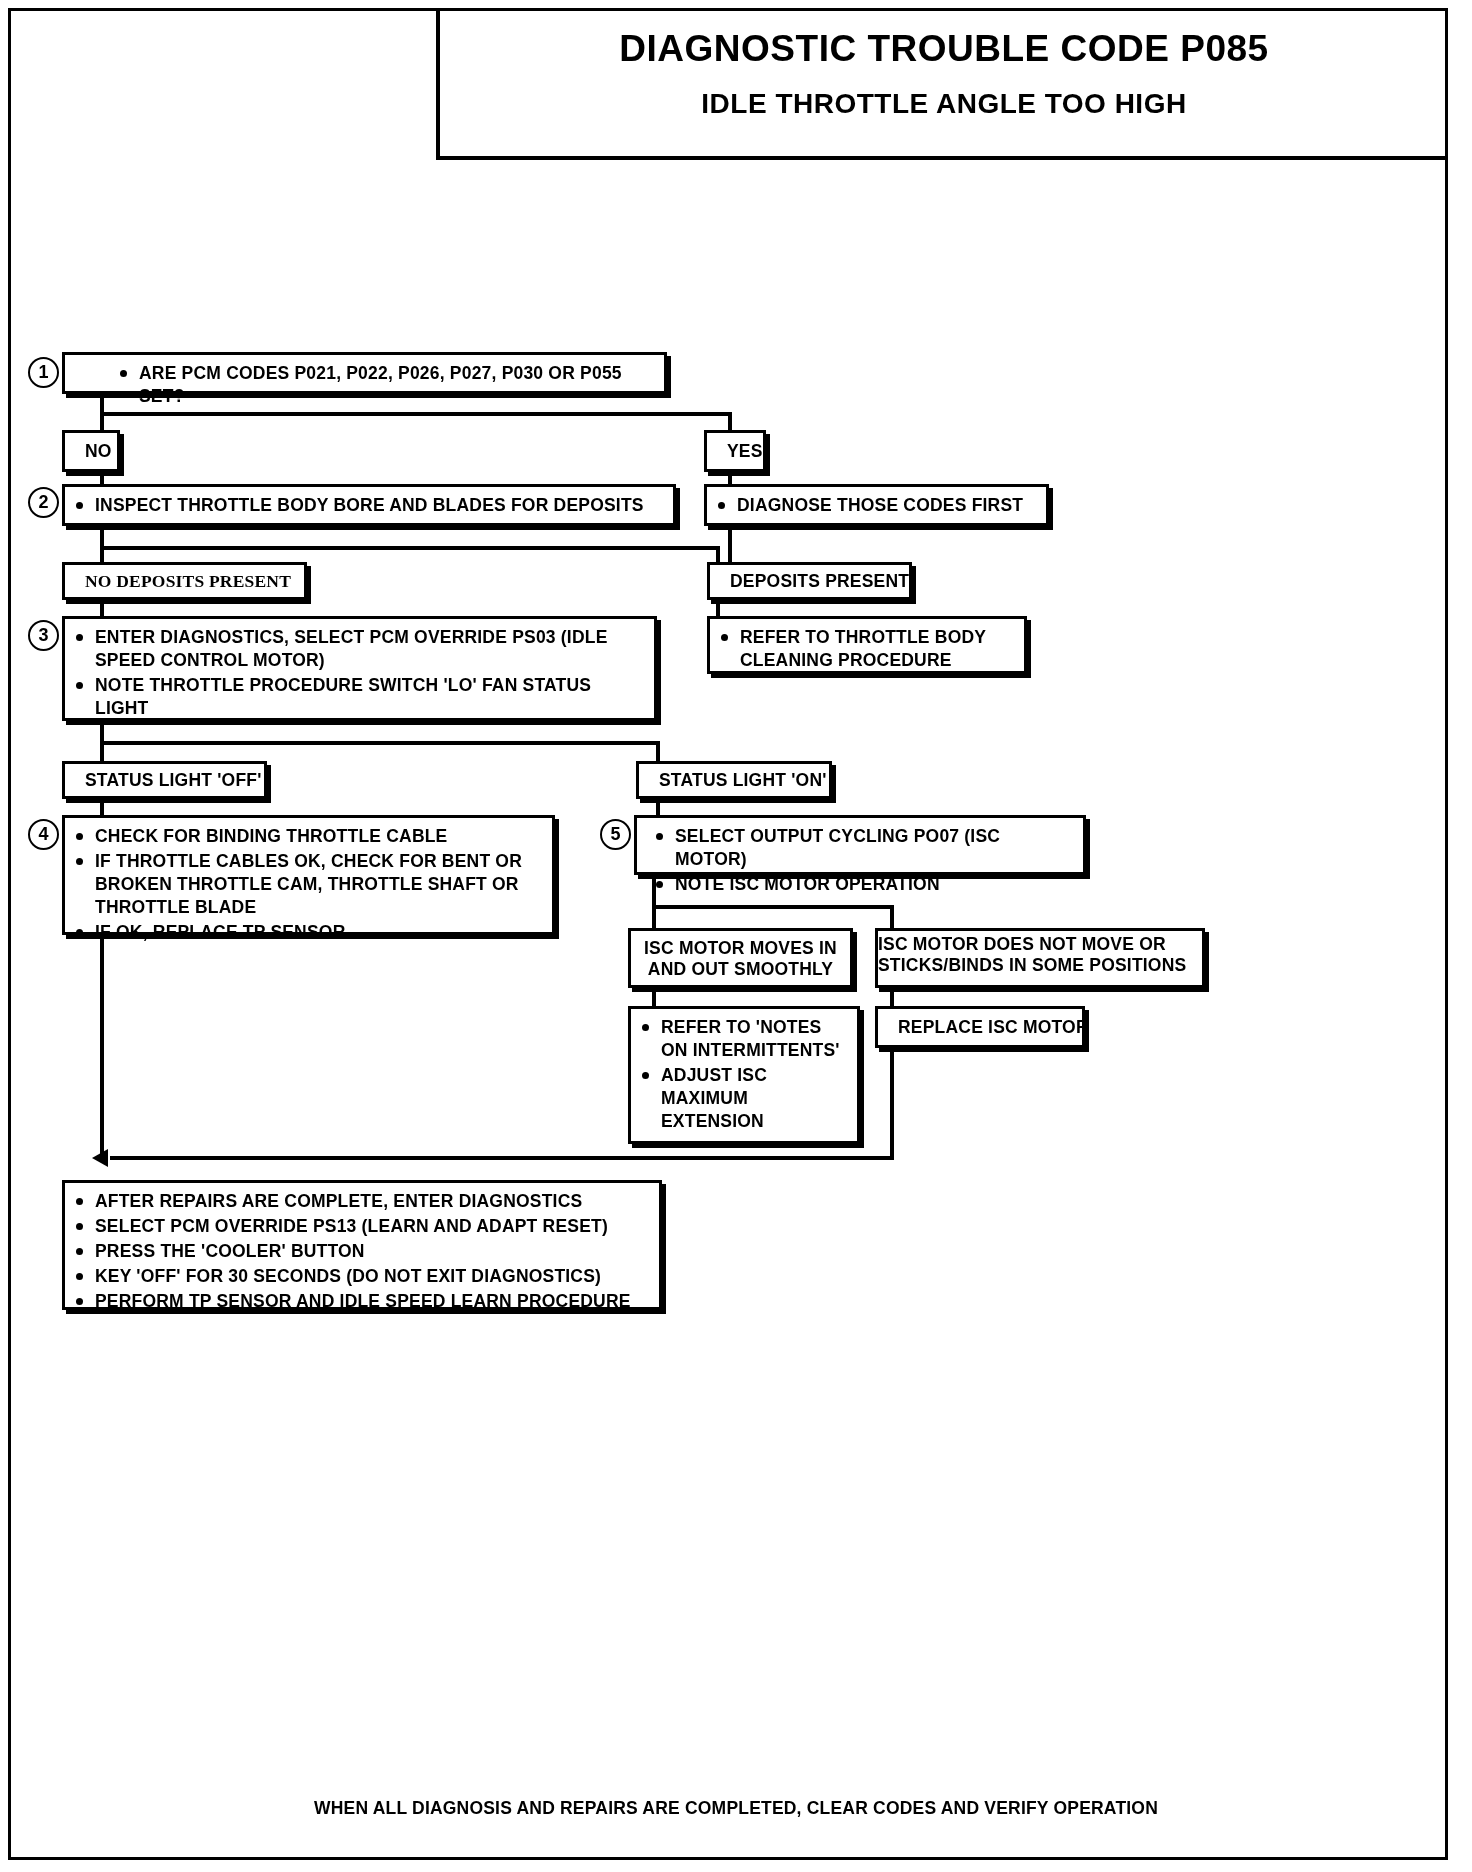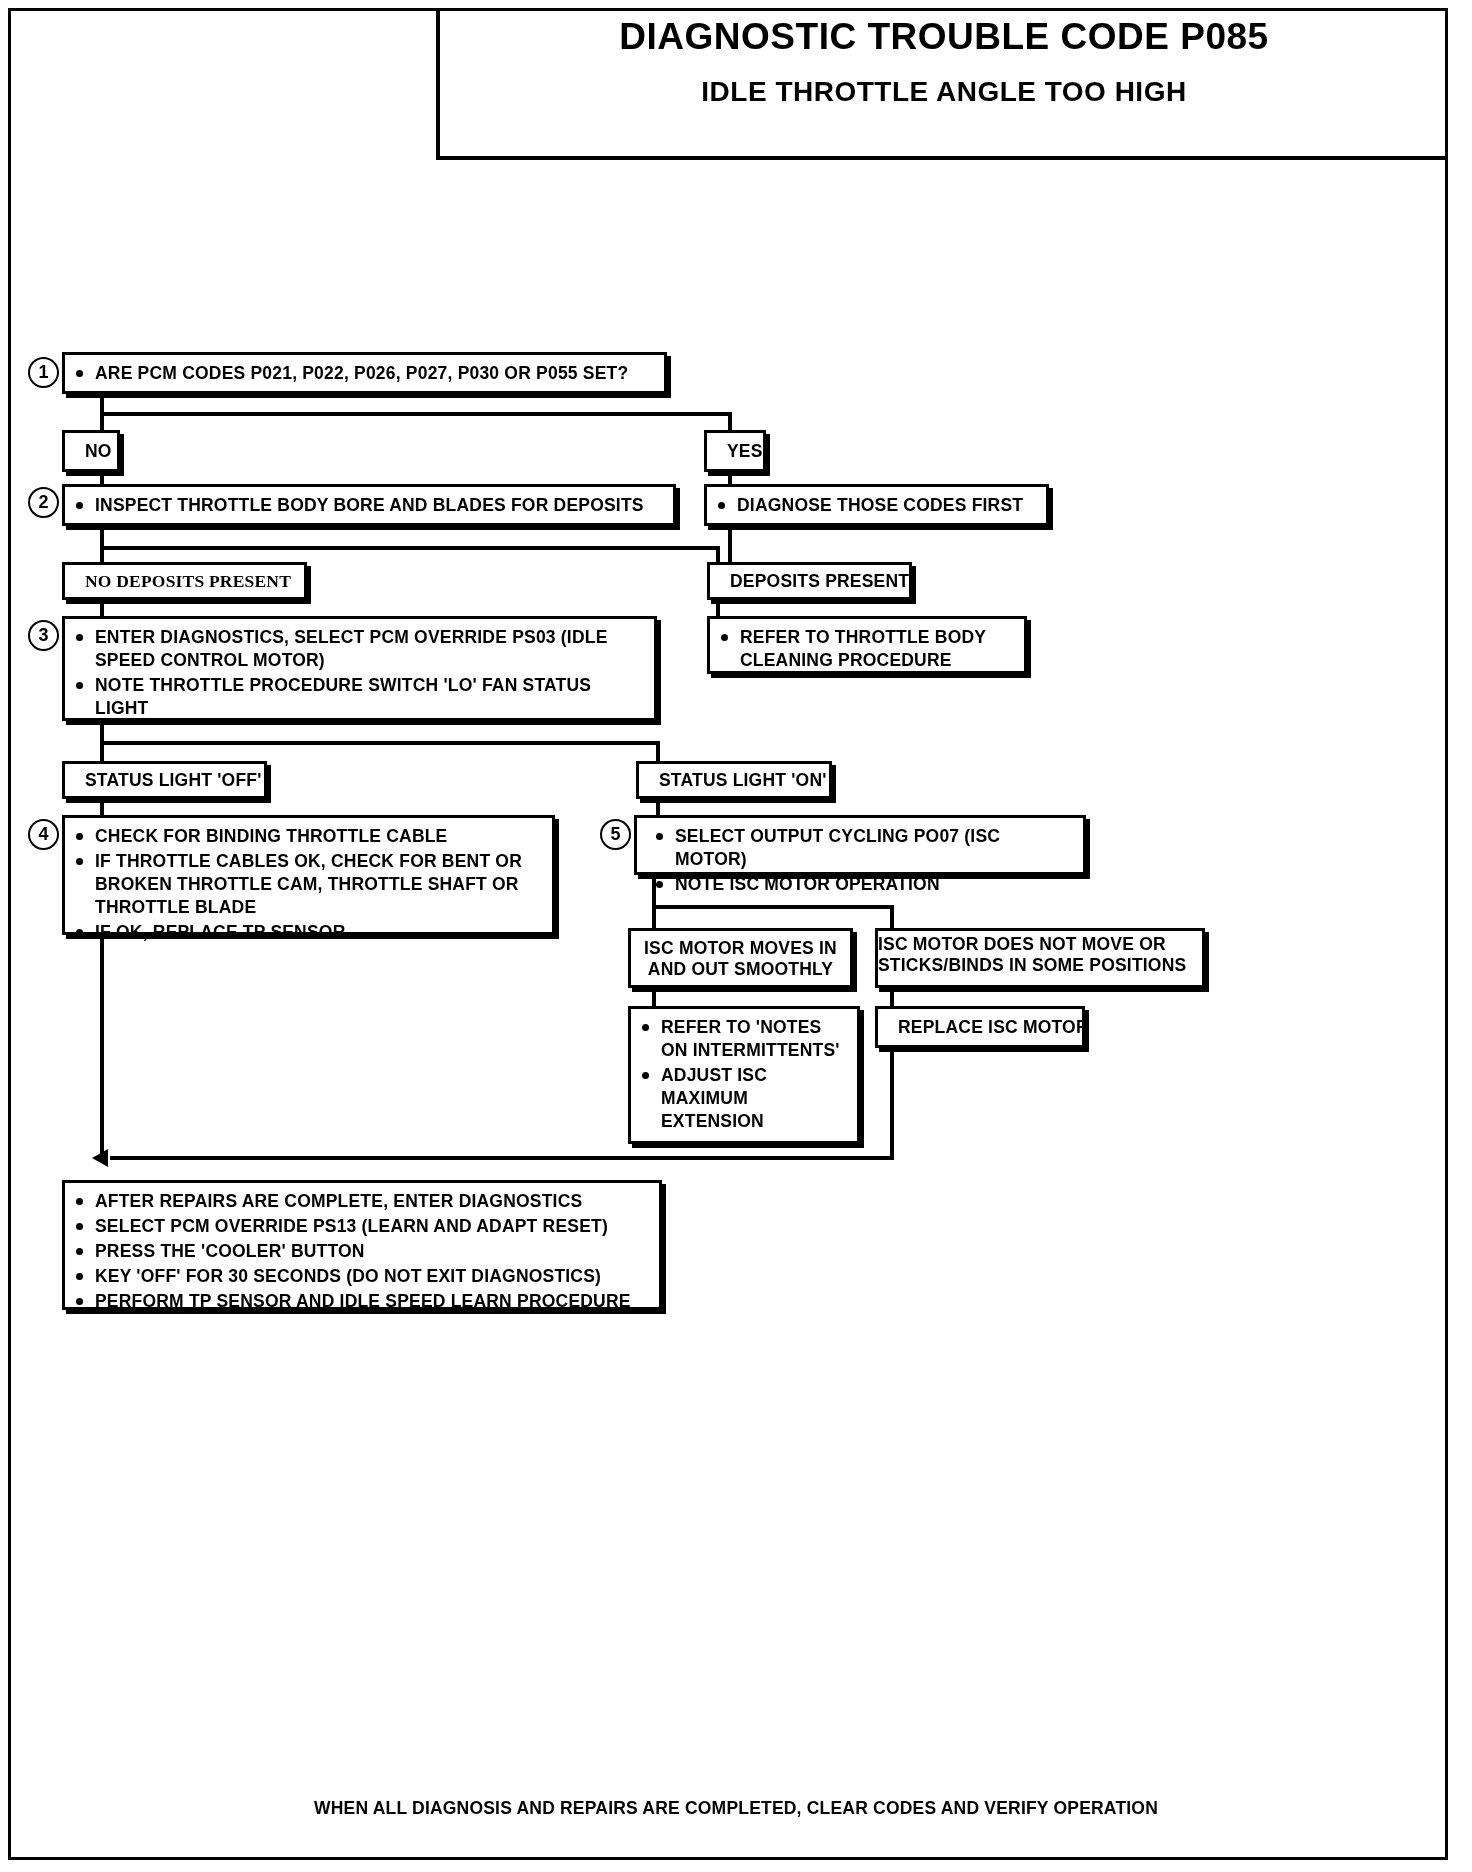--- a/index.html
+++ b/index.html
@@ -37,21 +37,21 @@
     height: 152px;
     border-left: 4px solid #000;
     border-bottom: 4px solid #000;
     box-sizing: border-box;
     text-align: center;
   }
   .title-main {
     font-size: 37px;
     font-weight: bold;
     letter-spacing: 0.5px;
-    margin-top: 8px;
+    margin-top: 20px;
     white-space: nowrap;
   }
   .title-sub {
     font-size: 28px;
     font-weight: bold;
     letter-spacing: 0.5px;
     margin-top: 18px;
     white-space: nowrap;
   }
 
@@ -153,21 +153,21 @@
 <div id="page">
 
   <div class="page-border"></div>
 
   <div class="title-block">
     <div class="title-main">DIAGNOSTIC TROUBLE CODE P085</div>
     <div class="title-sub">IDLE THROTTLE ANGLE TOO HIGH</div>
   </div>
 
   <div class="step-num" style="left:28px; top:357px;">1</div>
-  <div class="box shadowed" style="left:62px; top:352px; width:605px; height:42px;">
+  <div class="box shadowed" style="left:62px; top:352px; width:605px; height:42px;padding-left:44px;">
     <ul class="bl">
       <li>ARE PCM CODES P021, P022, P026, P027, P030 OR P055 SET?</li>
     </ul>
   </div>
 
   <div class="ln v" style="left:100px; top:396px; height:36px;"></div>
   <div class="ln h" style="left:100px; top:412px; width:632px;"></div>
   <div class="ln v" style="left:728px; top:412px; height:20px;"></div>
 
   <div class="box label-box shadowed" style="left:62px; top:430px; width:58px; height:42px;">

